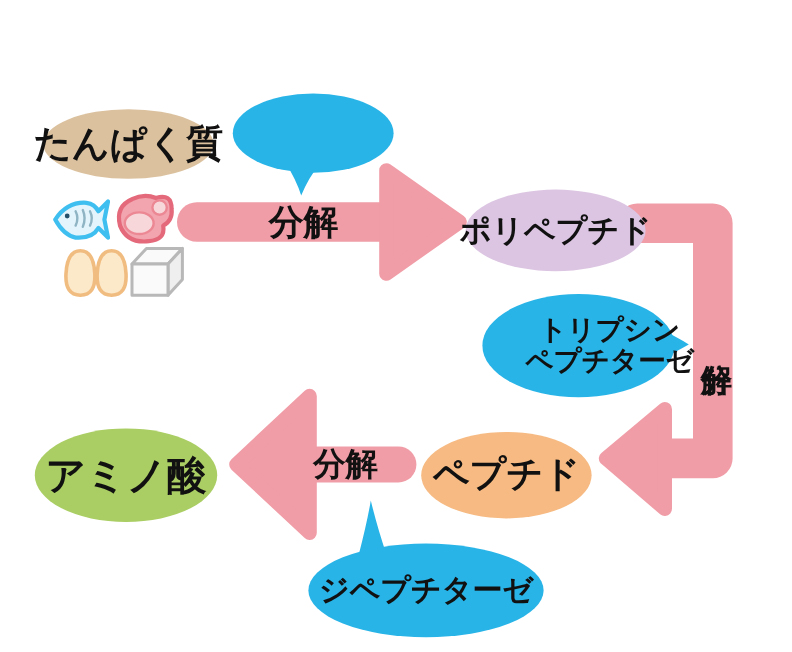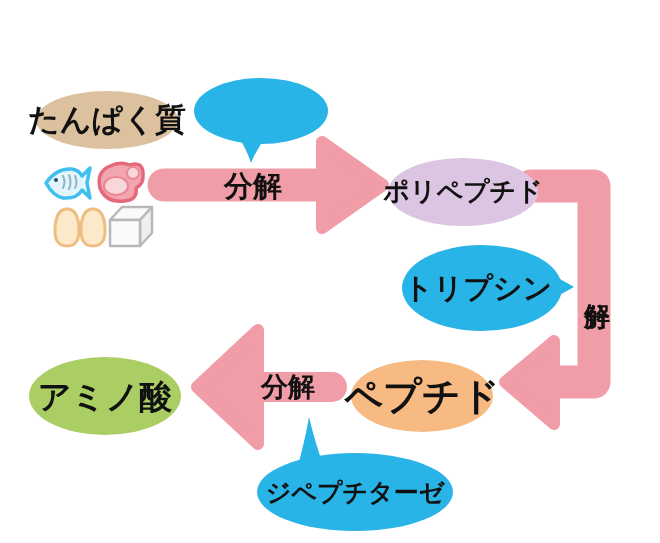--- a/index.html
+++ b/index.html
@@ -15,22 +15,22 @@
     line-height:1.12;letter-spacing:0px;
   }
   .lbl-protein{left:107px;top:90px;font-size:31px;}
   .lbl-pepsin{left:261px;top:82px;font-size:27px;}
   .lbl-bunkai-top{left:253px;top:156px;font-size:29px;}
   .lbl-polypeptide{left:463px;top:162px;font-size:26px;text-align:right;}
   .lbl-bunkai-right{
     left:597px;top:253px;font-size:26px;
     writing-mode:vertical-rl;text-orientation:upright;
   }
-  .lbl-trypsin{left:478px;top:258px;font-size:29px;}
-  .lbl-peptide{left:422px;top:366px;font-size:38px;}
+  .lbl-trypsin{left:508px;top:258px;font-size:23px;}
+  .lbl-peptide{left:422px;top:366px;font-size:30px;}
   .lbl-bunkai-bottom{left:288px;top:357px;font-size:27px;}
   .lbl-amino{left:105px;top:367px;font-size:33px;}
   .lbl-dipeptidase{left:355px;top:462px;font-size:25px;}
 </style>
 </head>
 <body>
 
 <div class="canvas">
   <svg width="660" height="543" viewBox="0 0 660 543">
 
@@ -99,20 +99,21 @@
 
 
   <div class="lbl lbl-bunkai-top">分解</div>
 
   <div class="lbl lbl-polypeptide">ポリペプチド</div>
 
   <div class="lbl lbl-bunkai-right">分解</div>
 
   <div class="lbl lbl-trypsin">
     <div>トリプシン</div>
+    <div>ペプチターゼ</div>
   </div>
 
   <div class="lbl lbl-peptide">ペプチド</div>
 
   <div class="lbl lbl-bunkai-bottom">分解</div>
 
   <div class="lbl lbl-dipeptidase">ジペプチターゼ</div>
 
   <div class="lbl lbl-amino">アミノ酸</div>
 </div>

